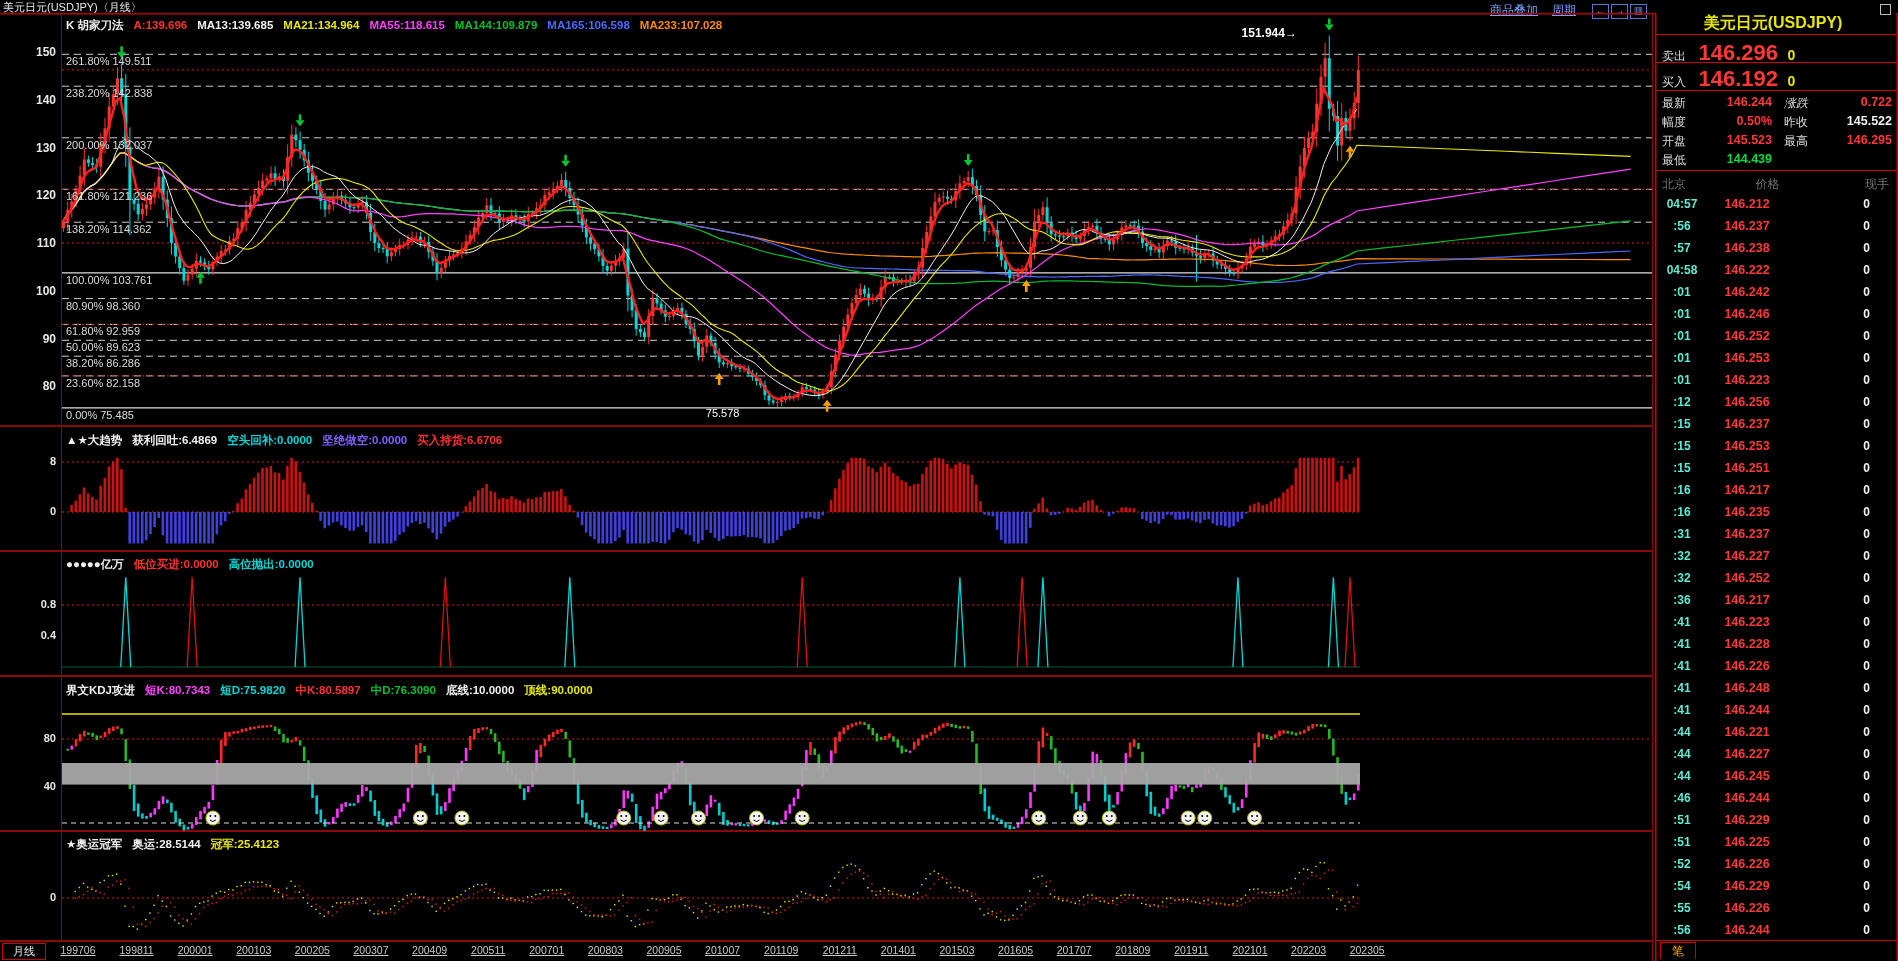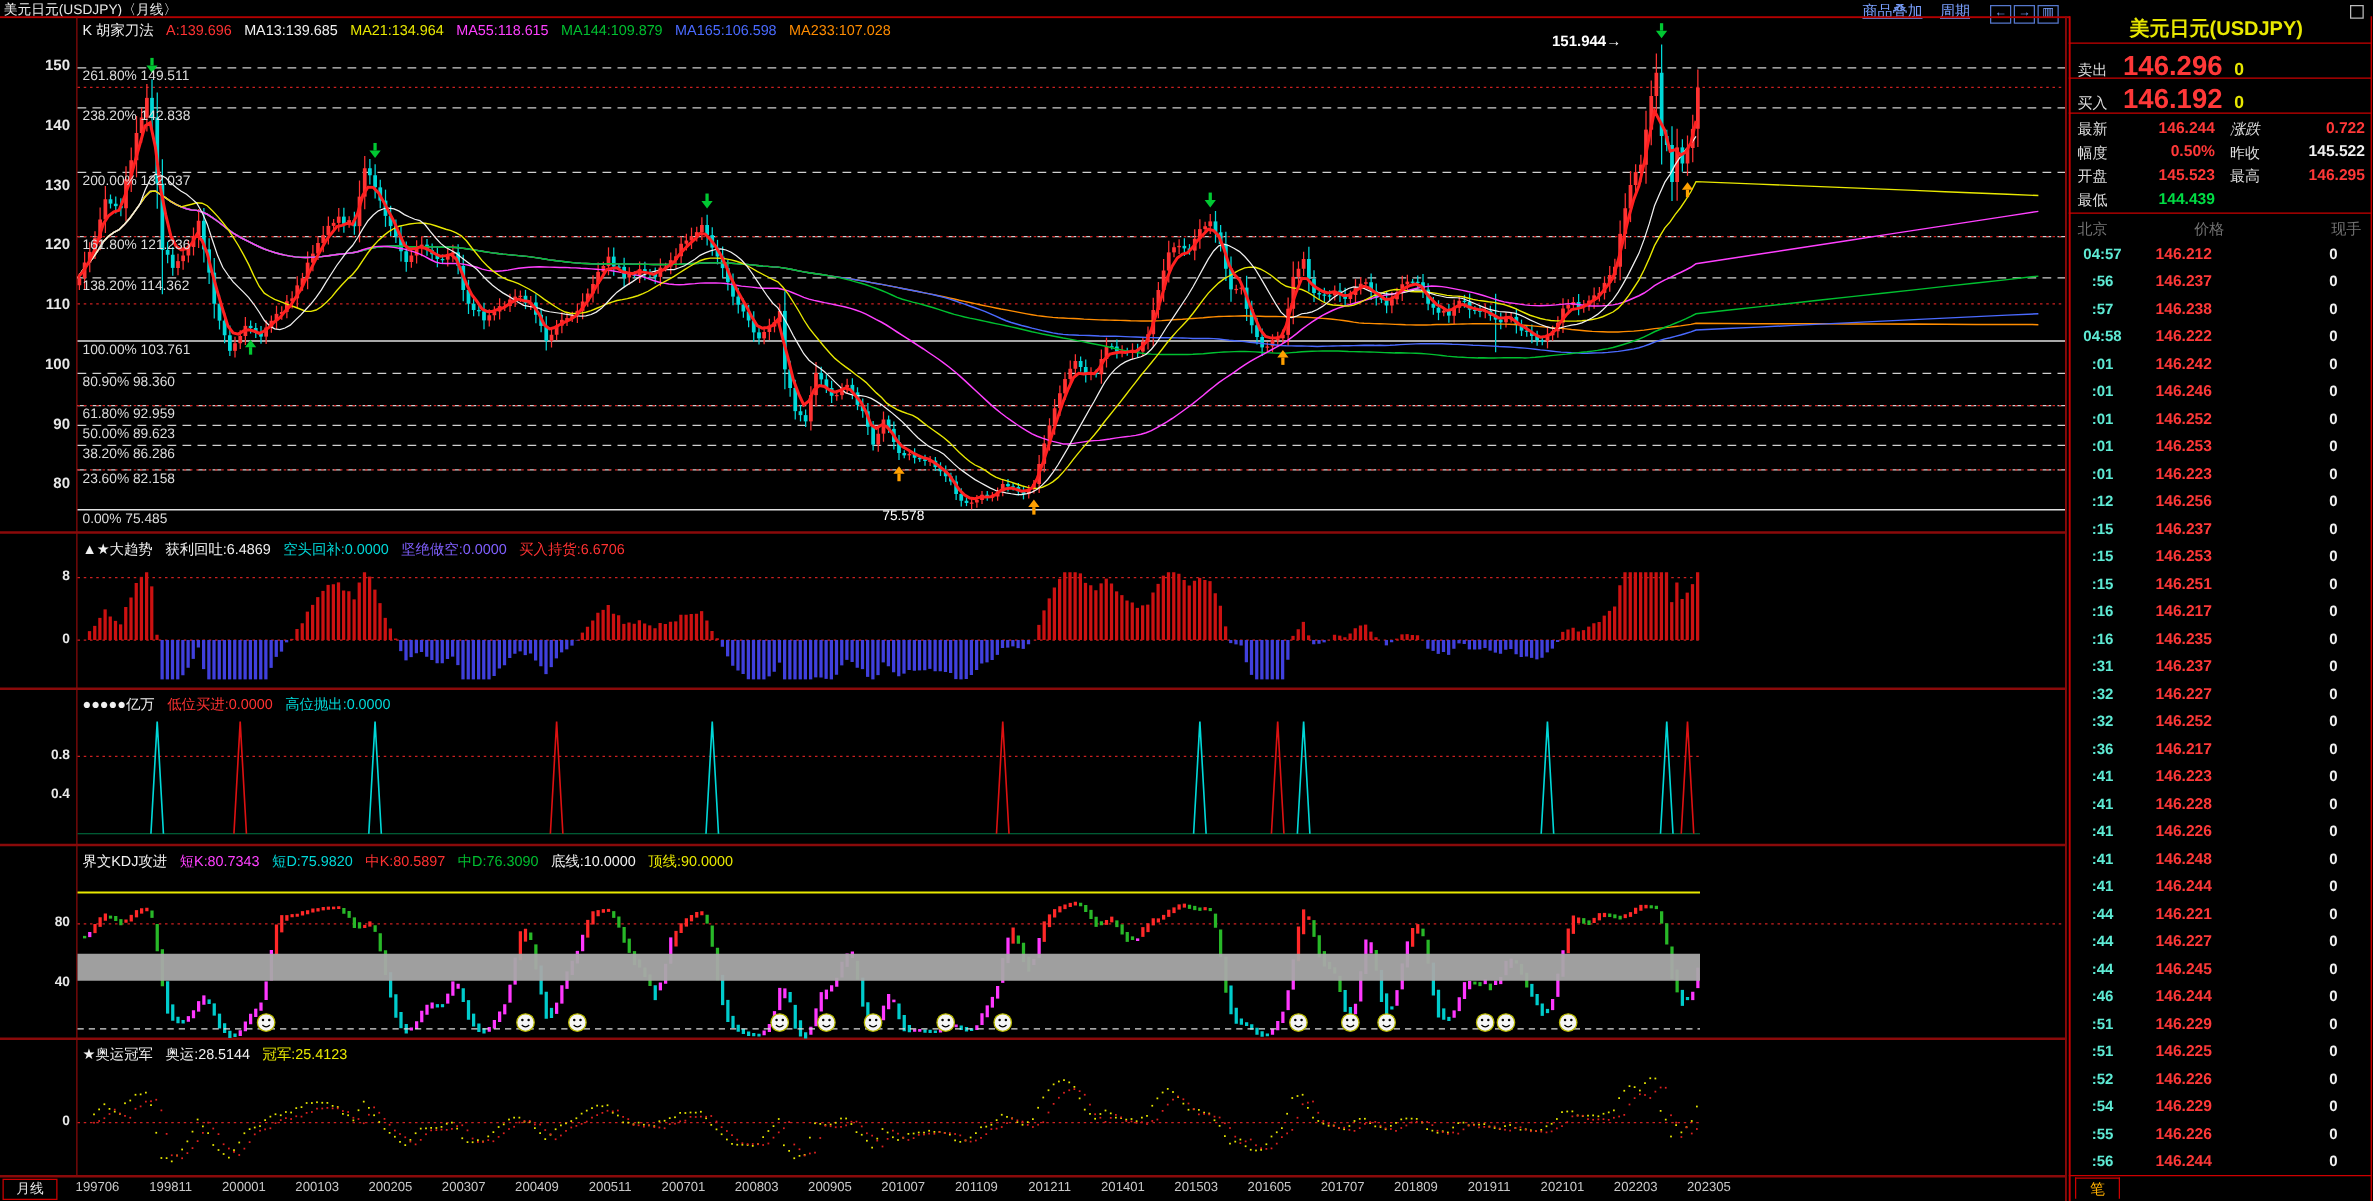--- a/index.html
+++ b/index.html
@@ -5,22 +5,22 @@
   html,body{margin:0;padding:0;background:#000;}
   #app{position:relative;width:1898px;height:961px;background:#000;overflow:hidden;
        font-family:"Liberation Sans","DejaVu Sans",sans-serif;}
   .abs{position:absolute;white-space:nowrap;}
   .toplink{color:#7aa0ff;text-decoration:underline;font-size:12px;cursor:pointer;}
   .iconbox{display:inline-block;width:15px;height:13px;border:1px solid #5577cc;color:#7aa0ff;
            font-size:10px;line-height:12px;text-align:center;margin-left:2px;cursor:pointer;}
   .fiblabel{color:#dcdcdc;font-size:11px;}
   .yaxis{color:#e8e8e8;font-size:12px;font-weight:bold;text-align:right;width:46px;}
   .sublabel{color:#e8e8e8;font-size:11px;font-weight:bold;text-align:right;width:46px;}
-  .timelabel{color:#c8c8c8;font-size:10.5px;text-align:center;width:56px;}
-  .hdritem{font-size:11.5px;font-weight:normal;margin-right:10px;}
+  .timelabel{color:#c8c8c8;font-size:10.5px;text-align:center;width:56px;text-decoration:underline;}
+  .hdritem{font-size:11.5px;font-weight:bold;margin-right:10px;}
   .q-label{color:#dcdcdc;font-size:12px;}
   .q-val{font-size:12.5px;font-weight:bold;text-align:right;}
   .tick-time{color:#5eead4;font-size:12px;font-weight:bold;text-align:center;width:40px;display:inline-block;}
   .tick-price{color:#ff3838;font-size:12.5px;font-weight:bold;text-align:center;width:90px;display:inline-block;}
   .tick-vol{color:#f0f0f0;font-size:12px;font-weight:bold;text-align:right;width:78px;display:inline-block;}
   .red-c{color:#ff3838;} .white-c{color:#f0f0f0;} .green-c{color:#00dd44;} .gray-c{color:#737373;}
 </style>
 </head>
 <body>
 

